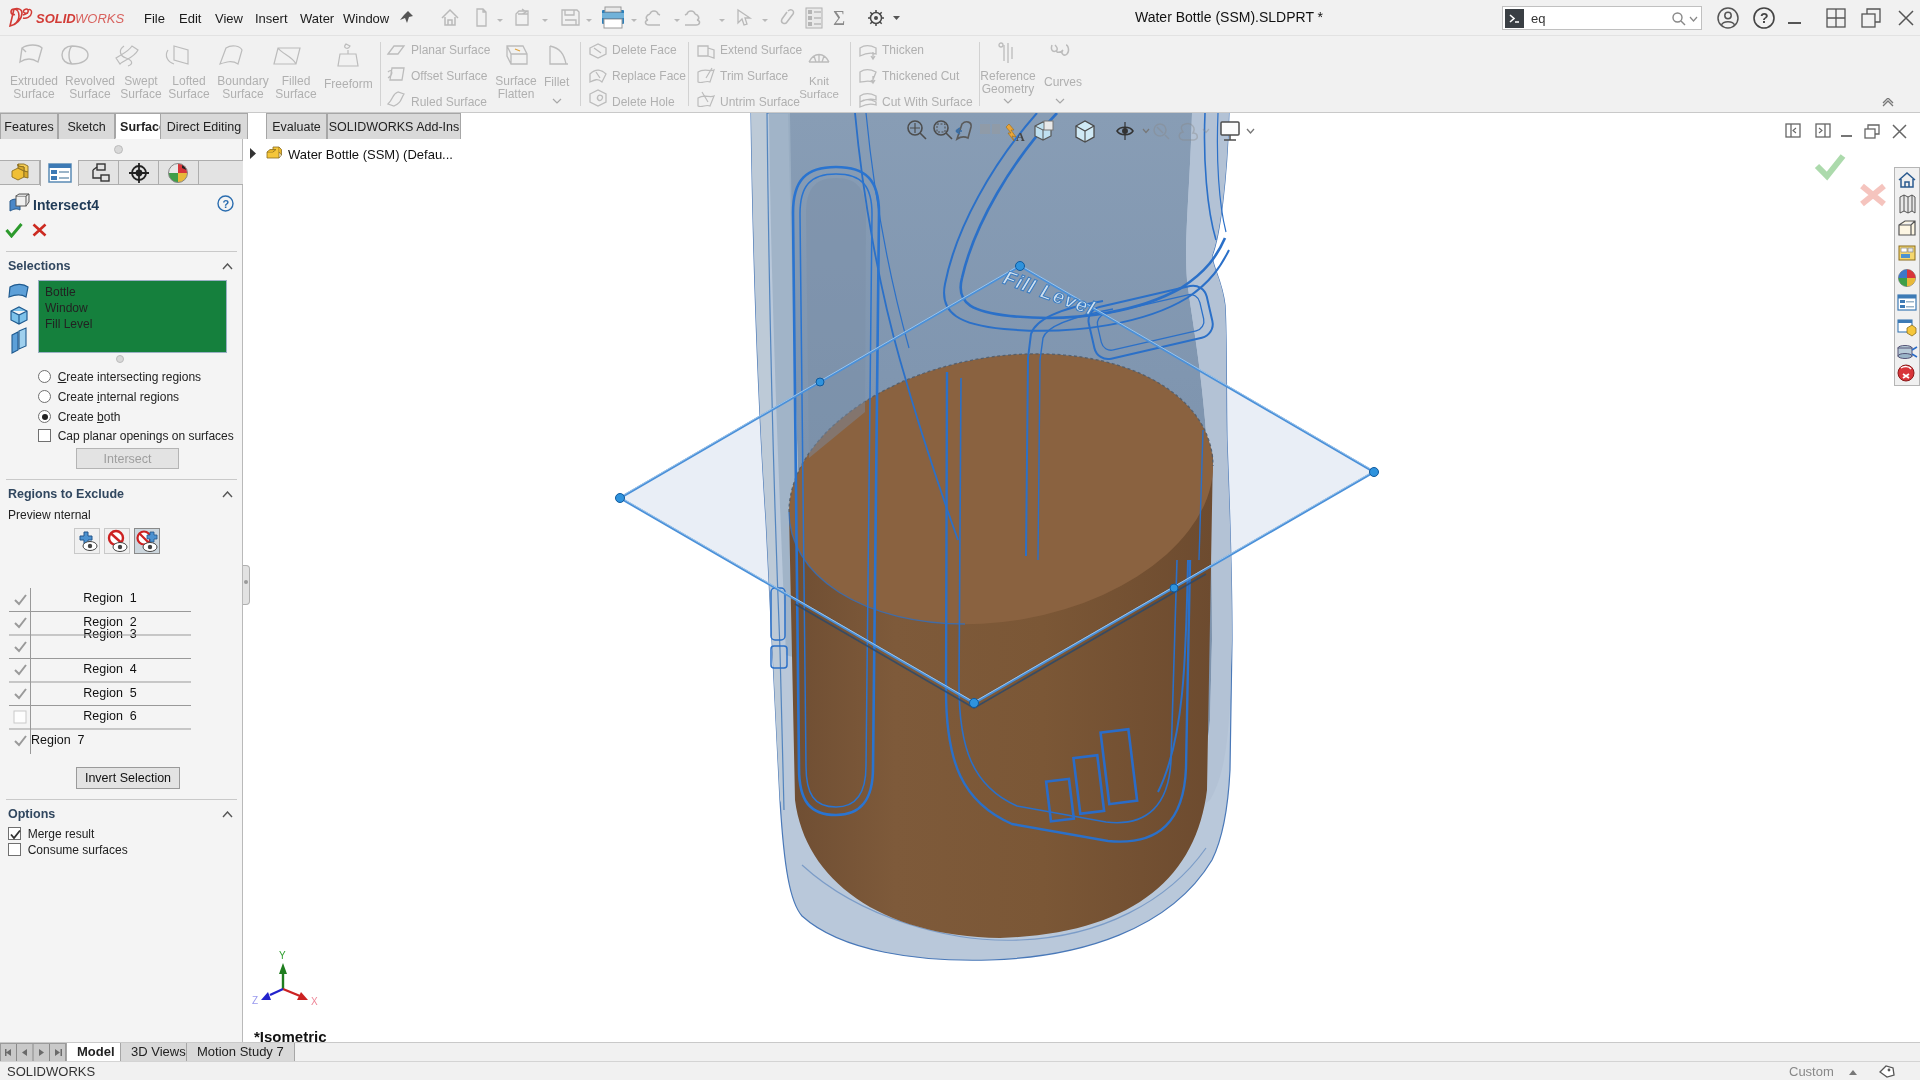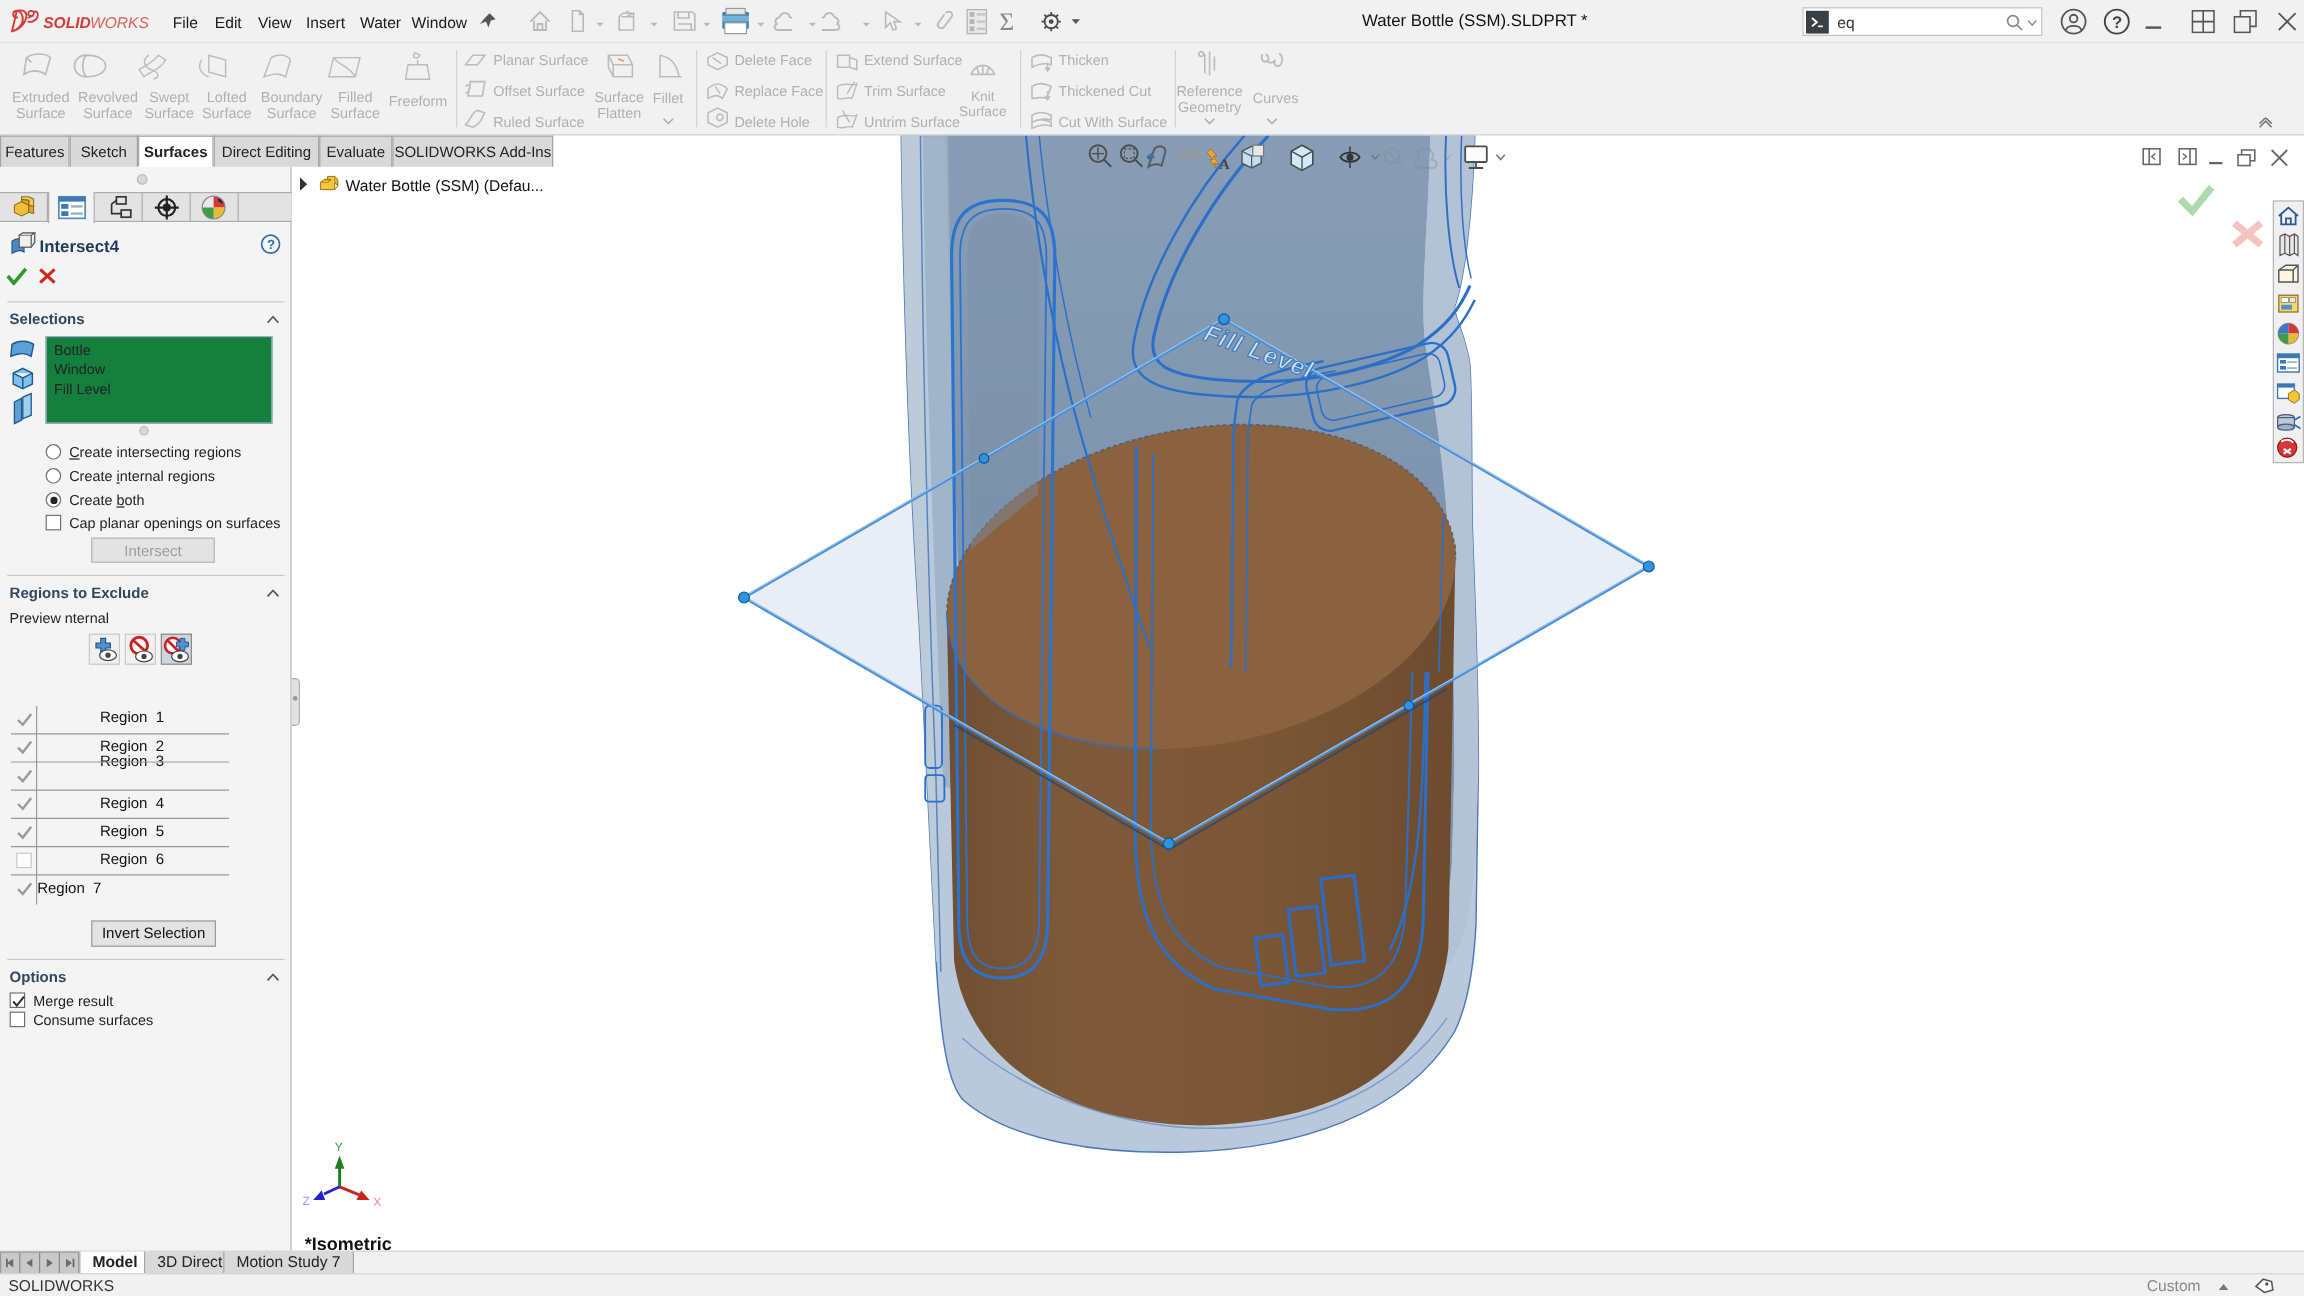--- a/index.html
+++ b/index.html
@@ -218,21 +218,21 @@
 
   <svg class="abs" style="left:1881px;top:62px" width="14" height="10" viewBox="0 0 14 10">
       <path d="M2 8 L7 3 L12 8 M2 5 L7 0 L12 5" fill="none" stroke="#777" stroke-width="1.3"></path>
     </svg>
 </div>
 
 <div id="tabrow">
   <div class="tab" style="left:0px;width:58px">Features</div>
   <div class="tab" style="left:58px;width:57px">Sketch</div>
   <div class="tab active" style="left:115px;width:63px">Surfaces</div>
-  <div class="tab" style="left:178px;width:88px">Direct Editing</div>
+  <div class="tab" style="left:160px;width:88px">Direct Editing</div>
   <div class="tab" style="left:266px;width:61px">Evaluate</div>
   <div class="tab" style="left:327px;width:134px">SOLIDWORKS Add-Ins</div>
 </div>
 
 <div id="viewport">
 <svg width="1677" height="929" viewBox="243 113 1677 929" style="position:absolute;left:0;top:0">
   <defs>
     <linearGradient id="sideg" x1="0" y1="0" x2="1" y2="0">
       <stop offset="0" stop-color="#6f4e33"></stop>
           <stop offset="0.25" stop-color="#7e5a3a"></stop>
@@ -619,21 +619,21 @@
         <path d="M16.5 1 L16.5 18 M33 1 L33 18 M49.5 1 L49.5 18"></path>
       </g>
       <g fill="#6a6a6a">
         <path d="M11 6 L11 13 L6 9.5 Z M5 6 L6.5 6 L6.5 13 L5 13 Z"></path>
         <path d="M27 6 L27 13 L22 9.5 Z"></path>
         <path d="M39 6 L39 13 L44 9.5 Z"></path>
         <path d="M55 6 L55 13 L60 9.5 Z M60.5 6 L62 6 L62 13 L60.5 13 Z"></path>
       </g>
     </svg>
   <div class="btab active" style="left:66px">Model</div>
-  <div class="btab" style="left:120px">3D Direct</div>
+  <div class="btab" style="left:120px">3D Views</div>
   <div class="btab" style="left:186px">Motion Study 7</div>
 </div>
 
 <div id="statusbar">
   <div class="abs" style="left:7px;top:2px;font-size:13px;color:#333">SOLIDWORKS</div>
   <div class="abs" style="left:1789px;top:2px;font-size:13px;color:#888">Custom</div>
   <svg class="abs" style="left:1848px;top:7px" width="10" height="7" viewBox="0 0 10 7">
       <path d="M1 6 L5 1 L9 6 Z" fill="#777"></path>
     </svg>
   <svg class="abs" style="left:1878px;top:1px" width="18" height="17" viewBox="0 0 18 17">

